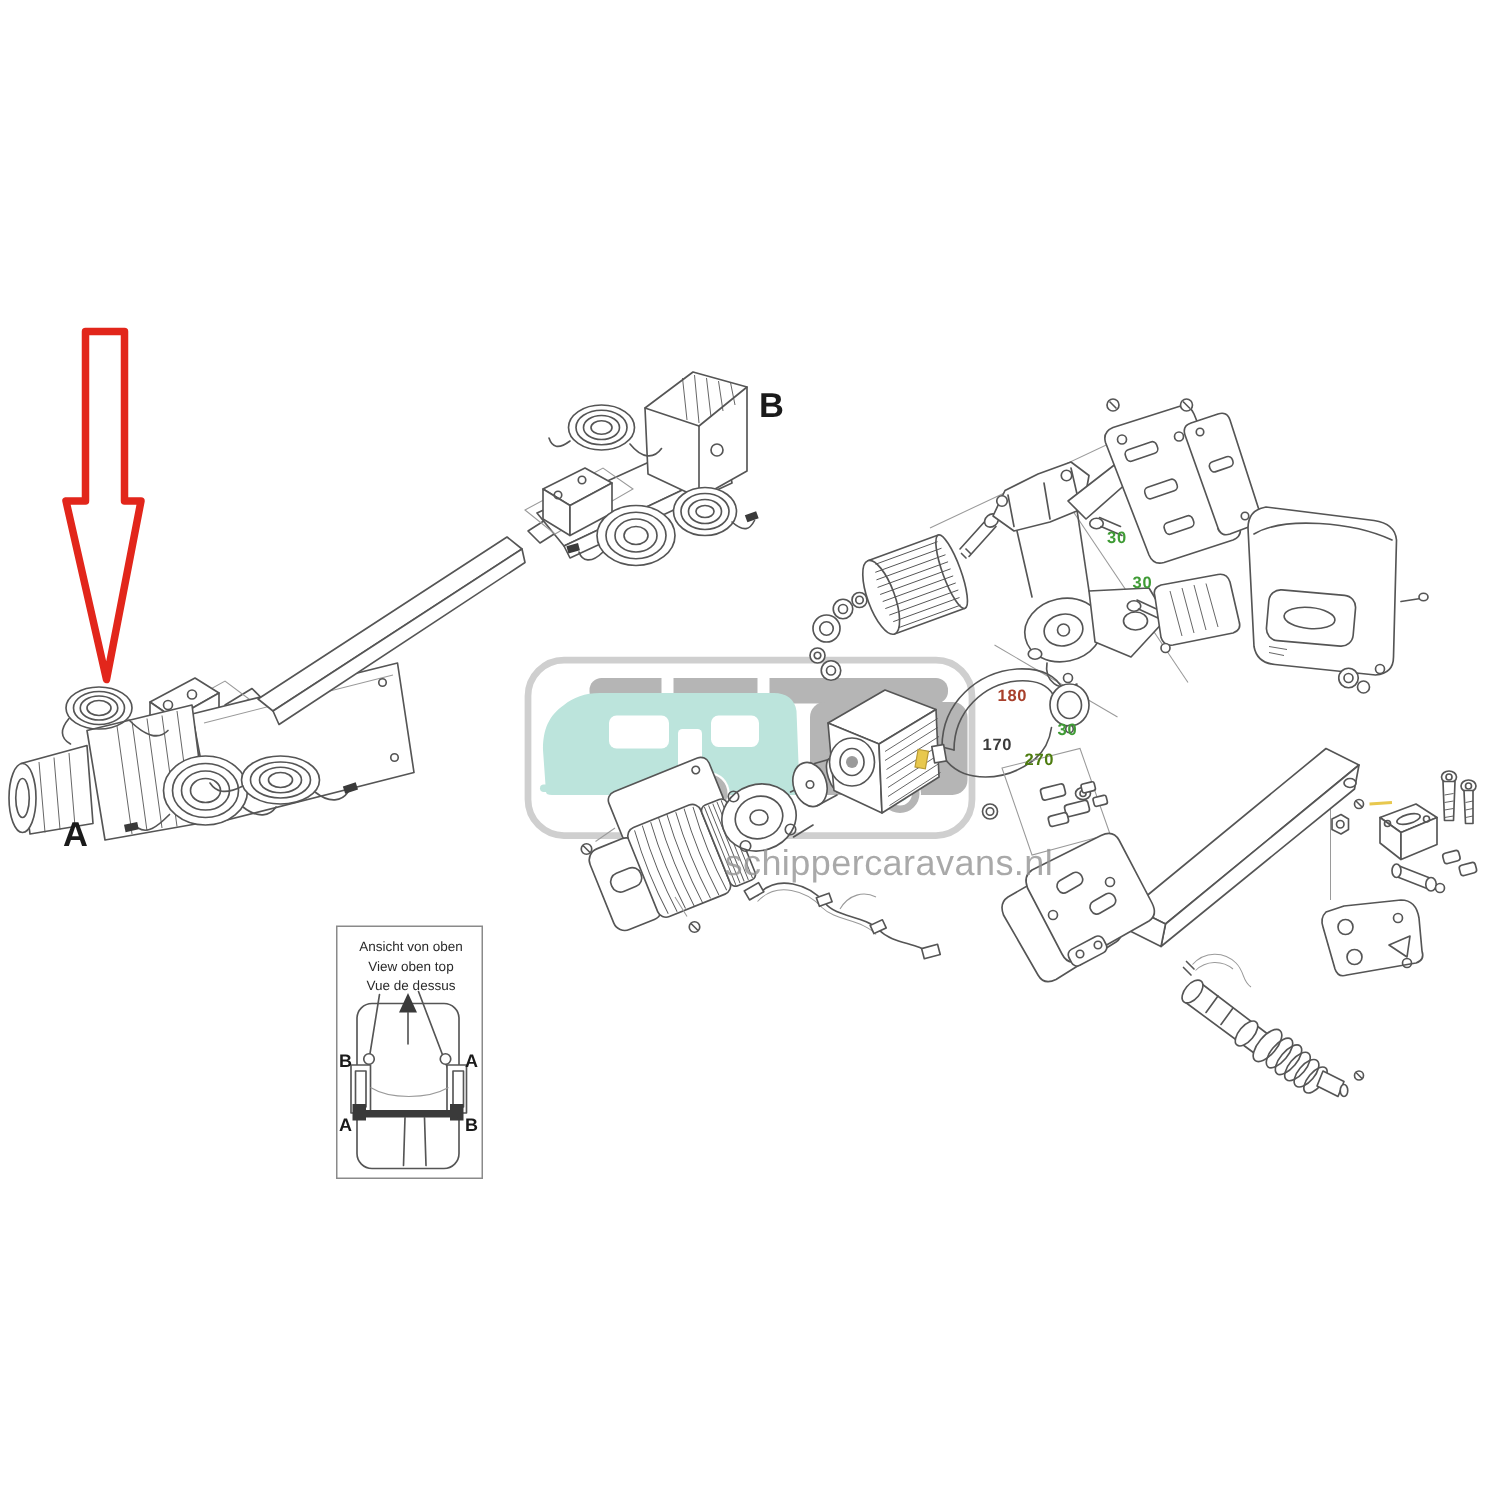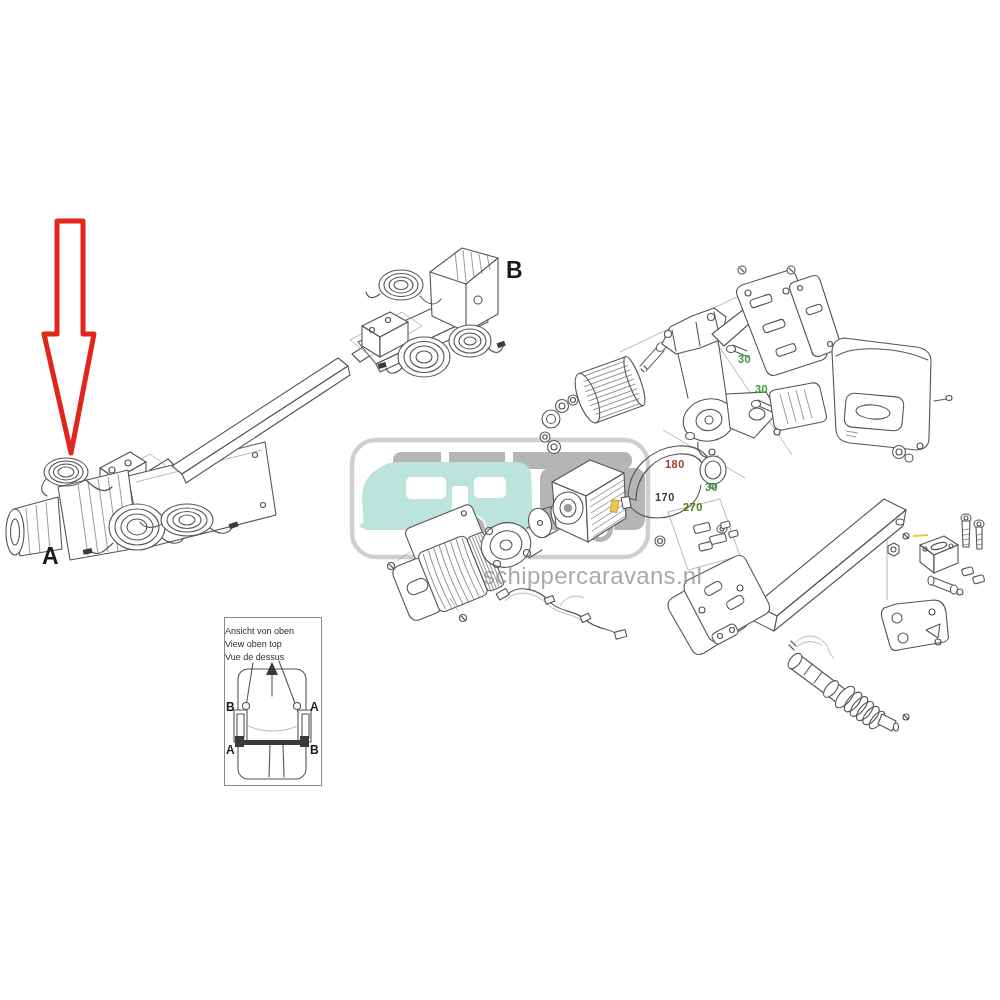--- a/index.html
+++ b/index.html
@@ -18,21 +18,21 @@
   .wm-gray{fill:var(--wm-gray,#b5b5b5);stroke:none;}
   .yellow{fill:var(--yellow-tab,#e8c84e);stroke:#b89a35;stroke-width:.8;}
   .ydash{stroke:var(--yellow-tab,#e8c84e);stroke-width:2;}
   .big-label{position:absolute;font-weight:800;font-size:23px;color:var(--label,#1a1a1a);}
   .callout{position:absolute;font-weight:700;font-size:11px;letter-spacing:.5px;}
   .wm-text{position:absolute;left:483px;top:533px;font-size:24px;letter-spacing:.3px;
            color:var(--wm-text,#949494);opacity:.8;margin-top:29px;}
   
   #inset{position:absolute;left:224px;top:617px;width:98px;height:169px;border:1px solid #8a8a8a;
          background:#fff;box-sizing:border-box;}
-  .inset-line{position:absolute;left:0;width:98px;font-size:9px;color:#2a2a2a;}
+  .inset-line{position:absolute;left:0;width:98px;text-align:center;font-size:9px;color:#2a2a2a;}
   .inset-corner{position:absolute;font-weight:700;font-size:12px;color:#1a1a1a;}
 </style>
 </head>
 <body>
 
 <div id="stage">
 
   <svg width="1000" height="1000" viewBox="0 0 1000 1000">
     <rect x="352" y="440" width="296" height="117" rx="24" class="wm-border"></rect>
     <g>

